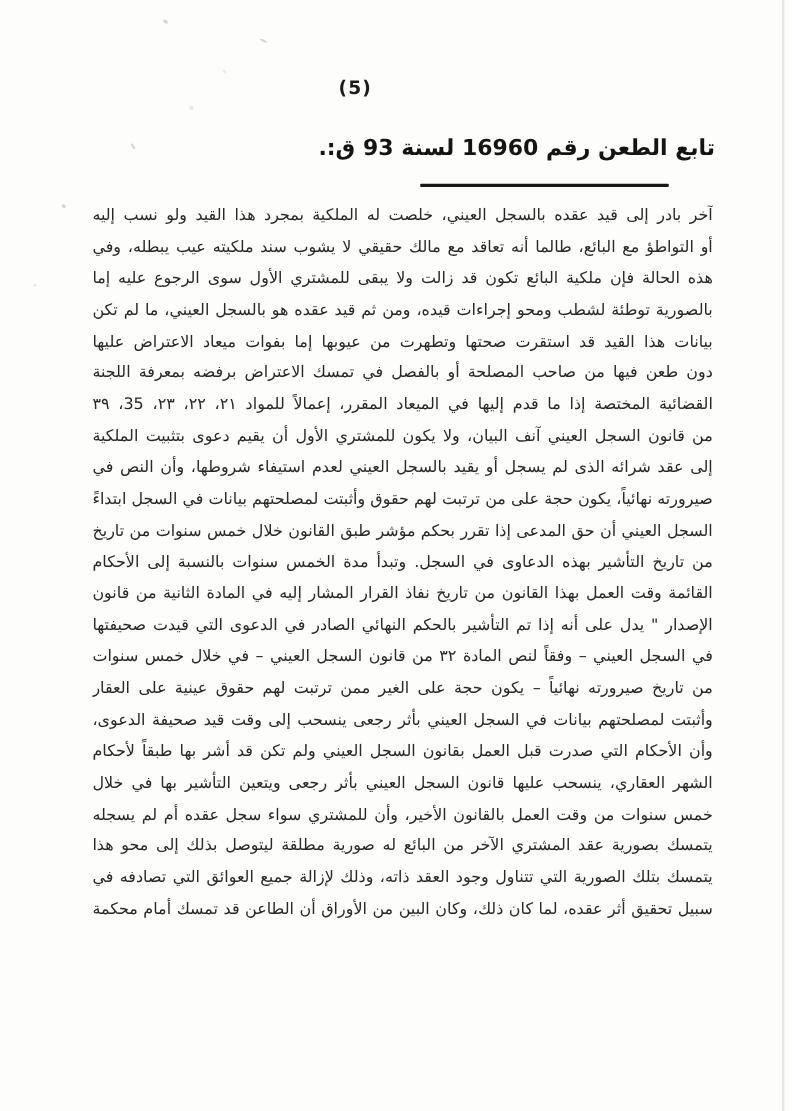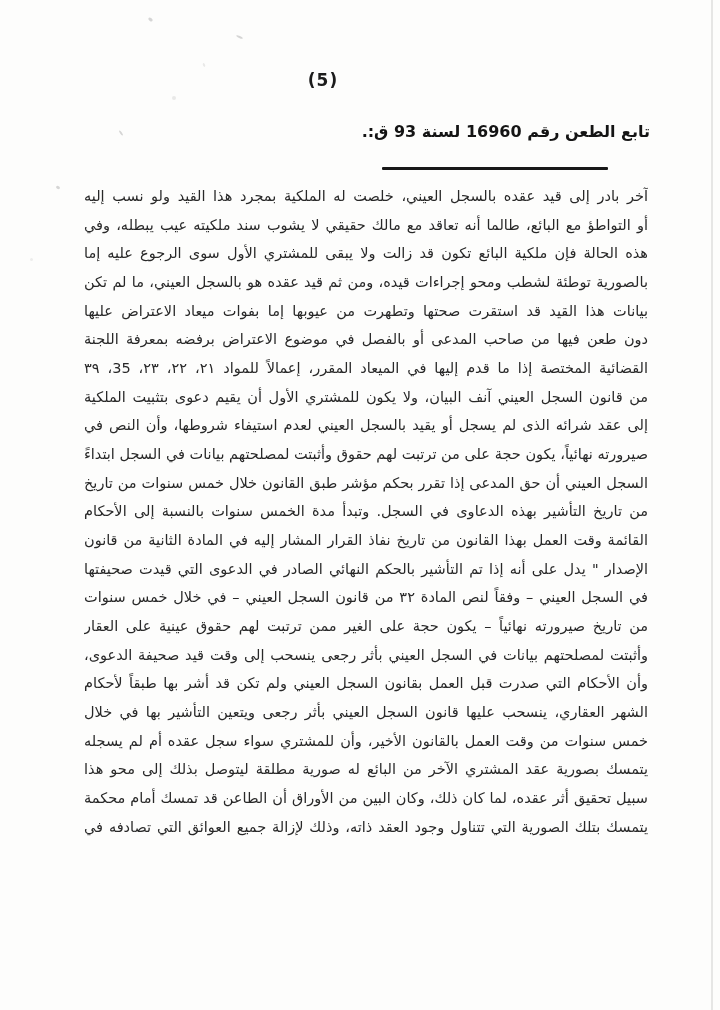--- a/index.html
+++ b/index.html
@@ -45,21 +45,21 @@
     font-size: 17px;
     font-weight: bold;
     color: #1c1c1c;
     letter-spacing: 1px;
   }
   .case-header {
     position: absolute;
     top: 122px;
     right: 70px;
     direction: rtl;
-    font-size: 16px;
+    font-size: 20px;
     font-weight: bold;
     color: #141414;
   }
   .header-divider {
     position: absolute;
     top: 167px;
     left: 382px;
     width: 226px;
     height: 3px;
     background: #181818;
@@ -101,31 +101,31 @@
 <div class="case-header">تابع الطعن رقم 16960 لسنة 93 ق:.</div>
 
 <div class="header-divider"></div>
 
 <div class="document-body">
     <div class="line">آخر بادر إلى قيد عقده بالسجل العيني، خلصت له الملكية بمجرد هذا القيد ولو نسب إليه التدليس</div>
     <div class="line">أو التواطؤ مع البائع، طالما أنه تعاقد مع مالك حقيقي لا يشوب سند ملكيته عيب يبطله، وفي</div>
     <div class="line">هذه الحالة فإن ملكية البائع تكون قد زالت ولا يبقى للمشتري الأول سوى الرجوع عليه إما بدعوى</div>
     <div class="line">بالصورية توطئة لشطب ومحو إجراءات قيده، ومن ثم قيد عقده هو بالسجل العيني، ما لم تكن</div>
     <div class="line">بيانات هذا القيد قد استقرت صحتها وتطهرت من عيوبها إما بفوات ميعاد الاعتراض عليها</div>
-    <div class="line">دون طعن فيها من صاحب المدعى أو بالفصل في موضوع الاعتراض برفضه بمعرفة اللجنة</div>
+    <div class="line">دون طعن فيها من صاحب المصلحة أو بالفصل في تمسك الاعتراض برفضه بمعرفة اللجنة</div>
     <div class="line">القضائية المختصة إذا ما قدم إليها في الميعاد المقرر، إعمالاً للمواد ٢١، ٢٢، ٢٣، 35، ٣٩</div>
     <div class="line">من قانون السجل العيني آنف البيان، ولا يكون للمشتري الأول أن يقيم دعوى بتثبيت الملكية استناداً</div>
     <div class="line">إلى عقد شرائه الذى لم يسجل أو يقيد بالسجل العيني لعدم استيفاء شروطها، وأن النص في المادة</div>
     <div class="line">صيرورته نهائياً، يكون حجة على من ترتبت لهم حقوق وأثبتت لمصلحتهم بيانات في السجل ابتداءً</div>
     <div class="line">السجل العيني أن حق المدعى إذا تقرر بحكم مؤشر طبق القانون خلال خمس سنوات من تاريخ</div>
     <div class="line">من تاريخ التأشير بهذه الدعاوى في السجل. وتبدأ مدة الخمس سنوات بالنسبة إلى الأحكام النهائية</div>
     <div class="line">القائمة وقت العمل بهذا القانون من تاريخ نفاذ القرار المشار إليه في المادة الثانية من قانون</div>
     <div class="line">الإصدار " يدل على أنه إذا تم التأشير بالحكم النهائي الصادر في الدعوى التي قيدت صحيفتها</div>
     <div class="line">في السجل العيني – وفقاً لنص المادة ٣٢ من قانون السجل العيني – في خلال خمس سنوات</div>
     <div class="line">من تاريخ صيرورته نهائياً – يكون حجة على الغير ممن ترتبت لهم حقوق عينية على العقار</div>
     <div class="line">وأثبتت لمصلحتهم بيانات في السجل العيني بأثر رجعى ينسحب إلى وقت قيد صحيفة الدعوى،</div>
     <div class="line">وأن الأحكام التي صدرت قبل العمل بقانون السجل العيني ولم تكن قد أشر بها طبقاً لأحكام قانون</div>
     <div class="line">الشهر العقاري، ينسحب عليها قانون السجل العيني بأثر رجعى ويتعين التأشير بها في خلال</div>
     <div class="line">خمس سنوات من وقت العمل بالقانون الأخير، وأن للمشتري سواء سجل عقده أم لم يسجله أن</div>
     <div class="line">يتمسك بصورية عقد المشتري الآخر من البائع له صورية مطلقة ليتوصل بذلك إلى محو هذا العقد</div>
+    <div class="line">يتمسك بتلك الصورية التي تتناول وجود العقد ذاته، وذلك لإزالة جميع العوائق التي تصادفه في</div>
     <div class="line">سبيل تحقيق أثر عقده، لما كان ذلك، وكان البين من الأوراق أن الطاعن قد تمسك أمام محكمة</div>
-    <div class="line">يتمسك بتلك الصورية التي تتناول وجود العقد ذاته، وذلك لإزالة جميع العوائق التي تصادفه في</div>
   </div>
 
 </body></html>

